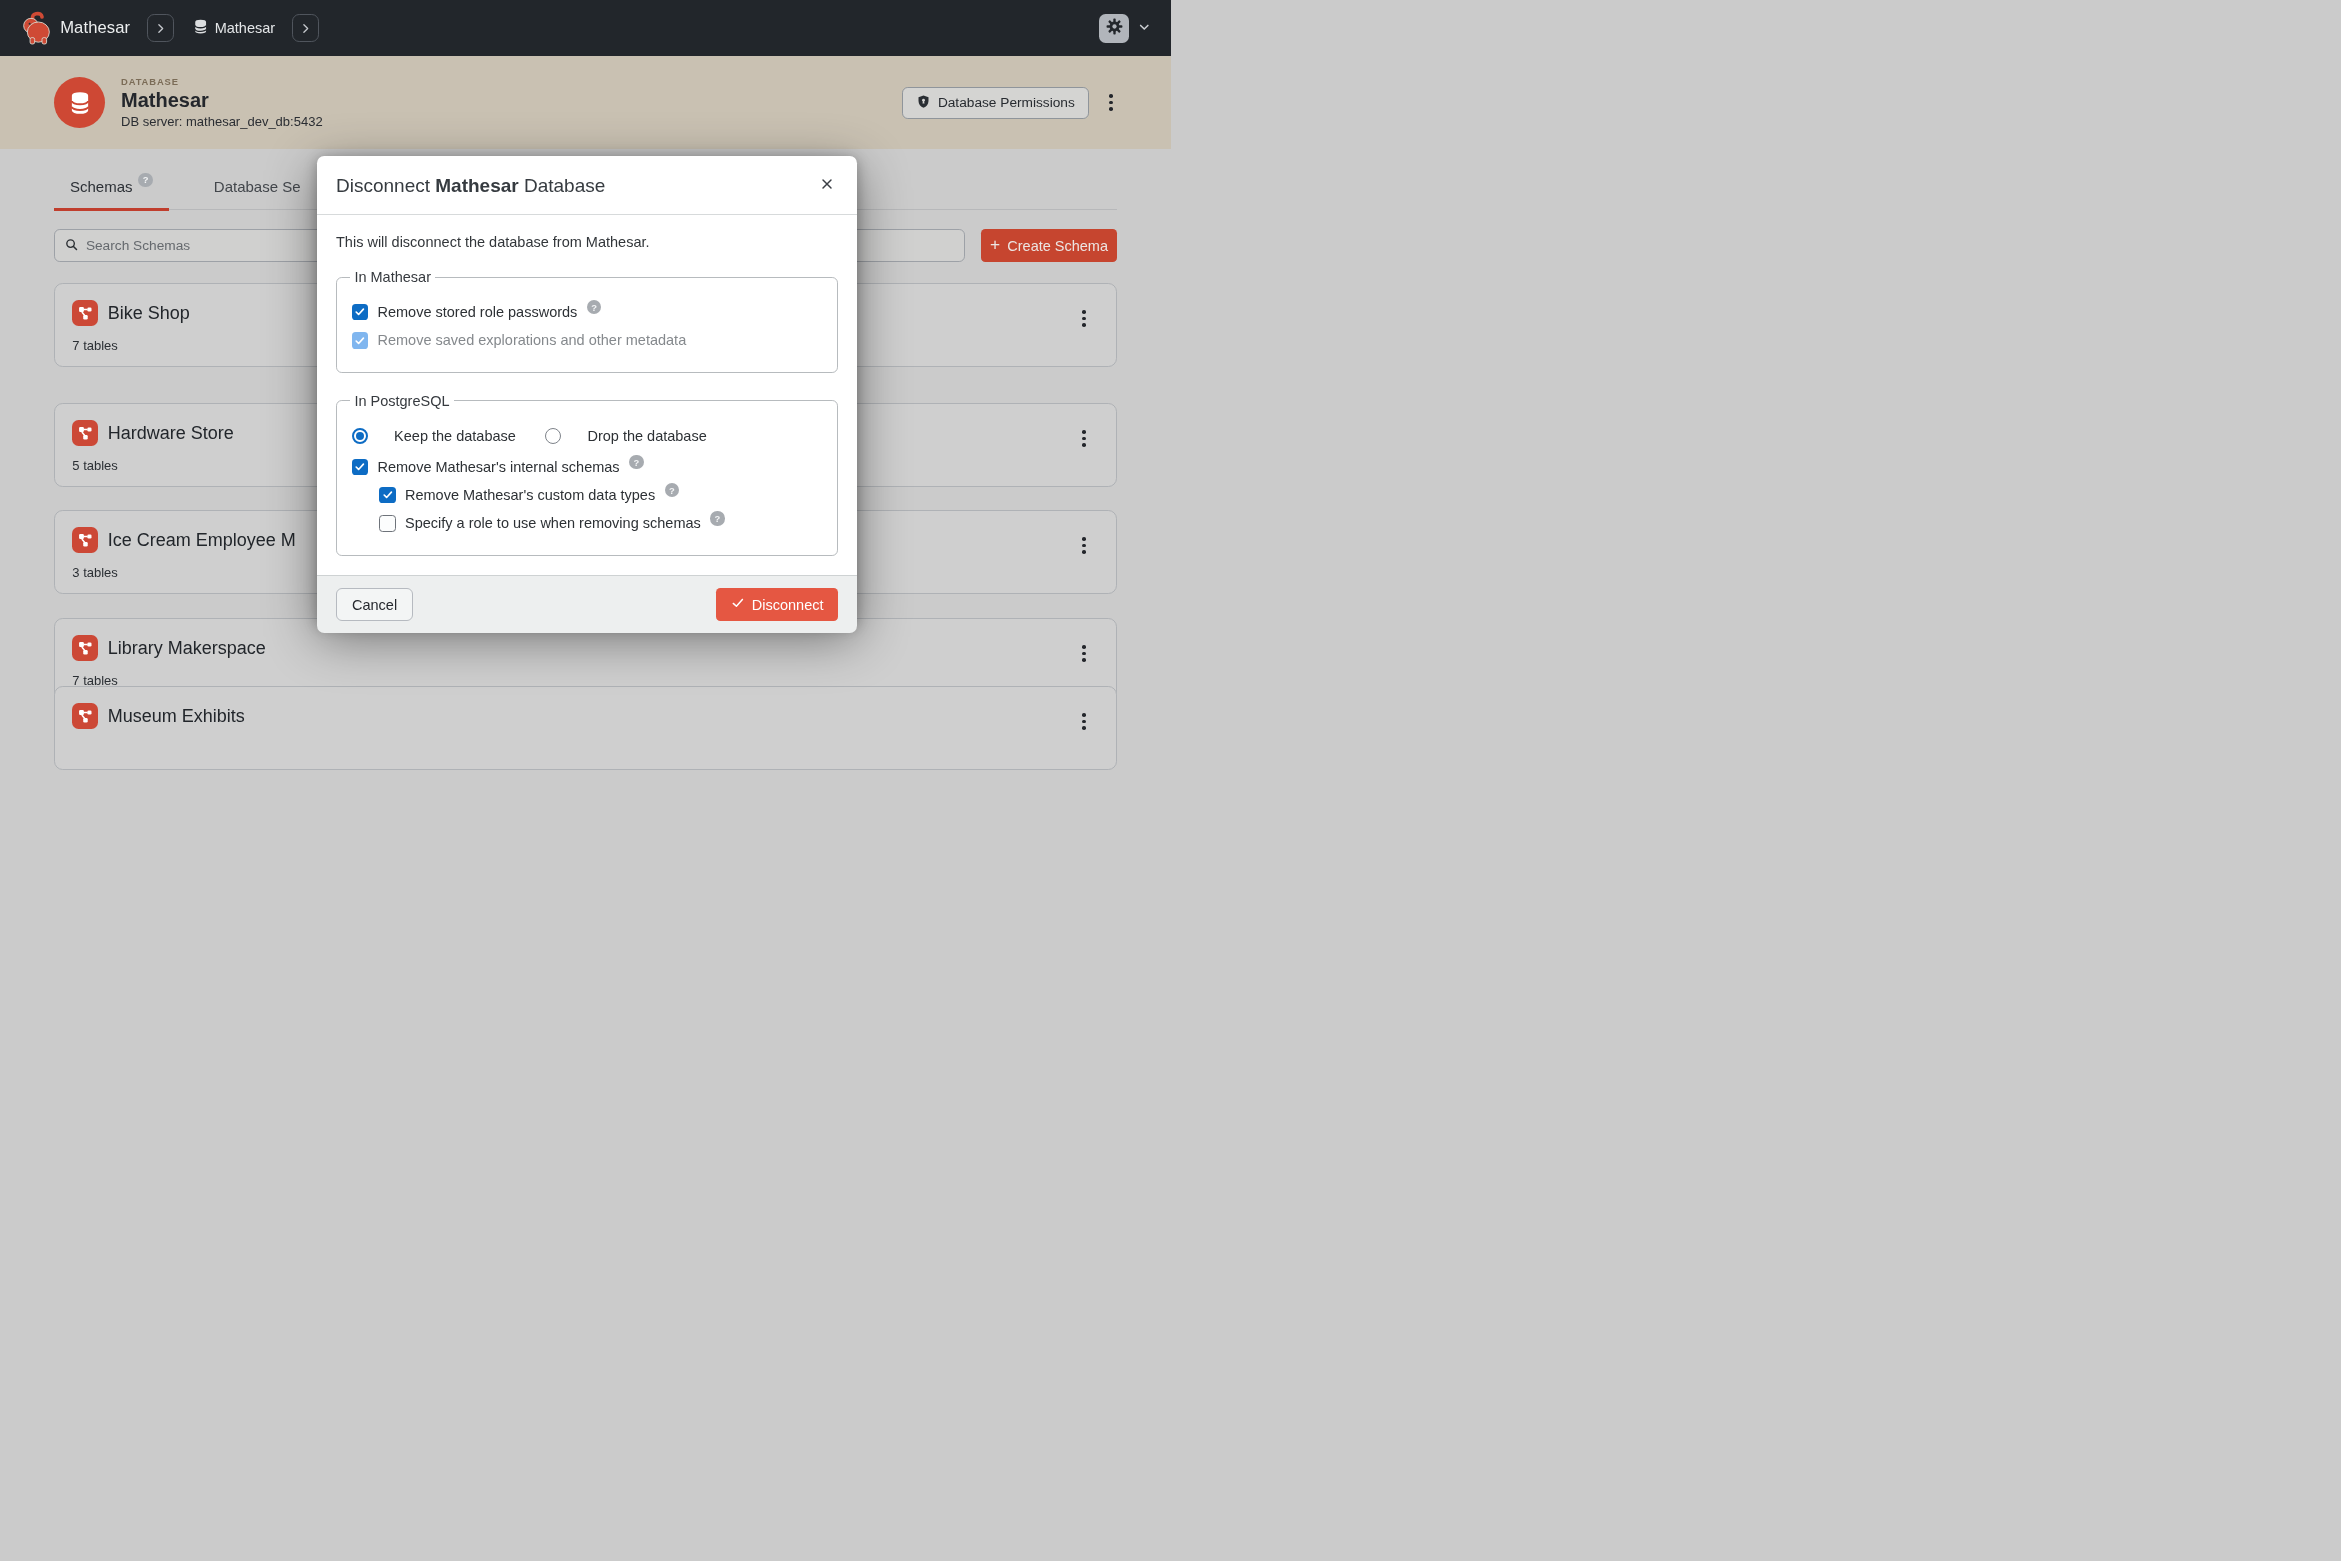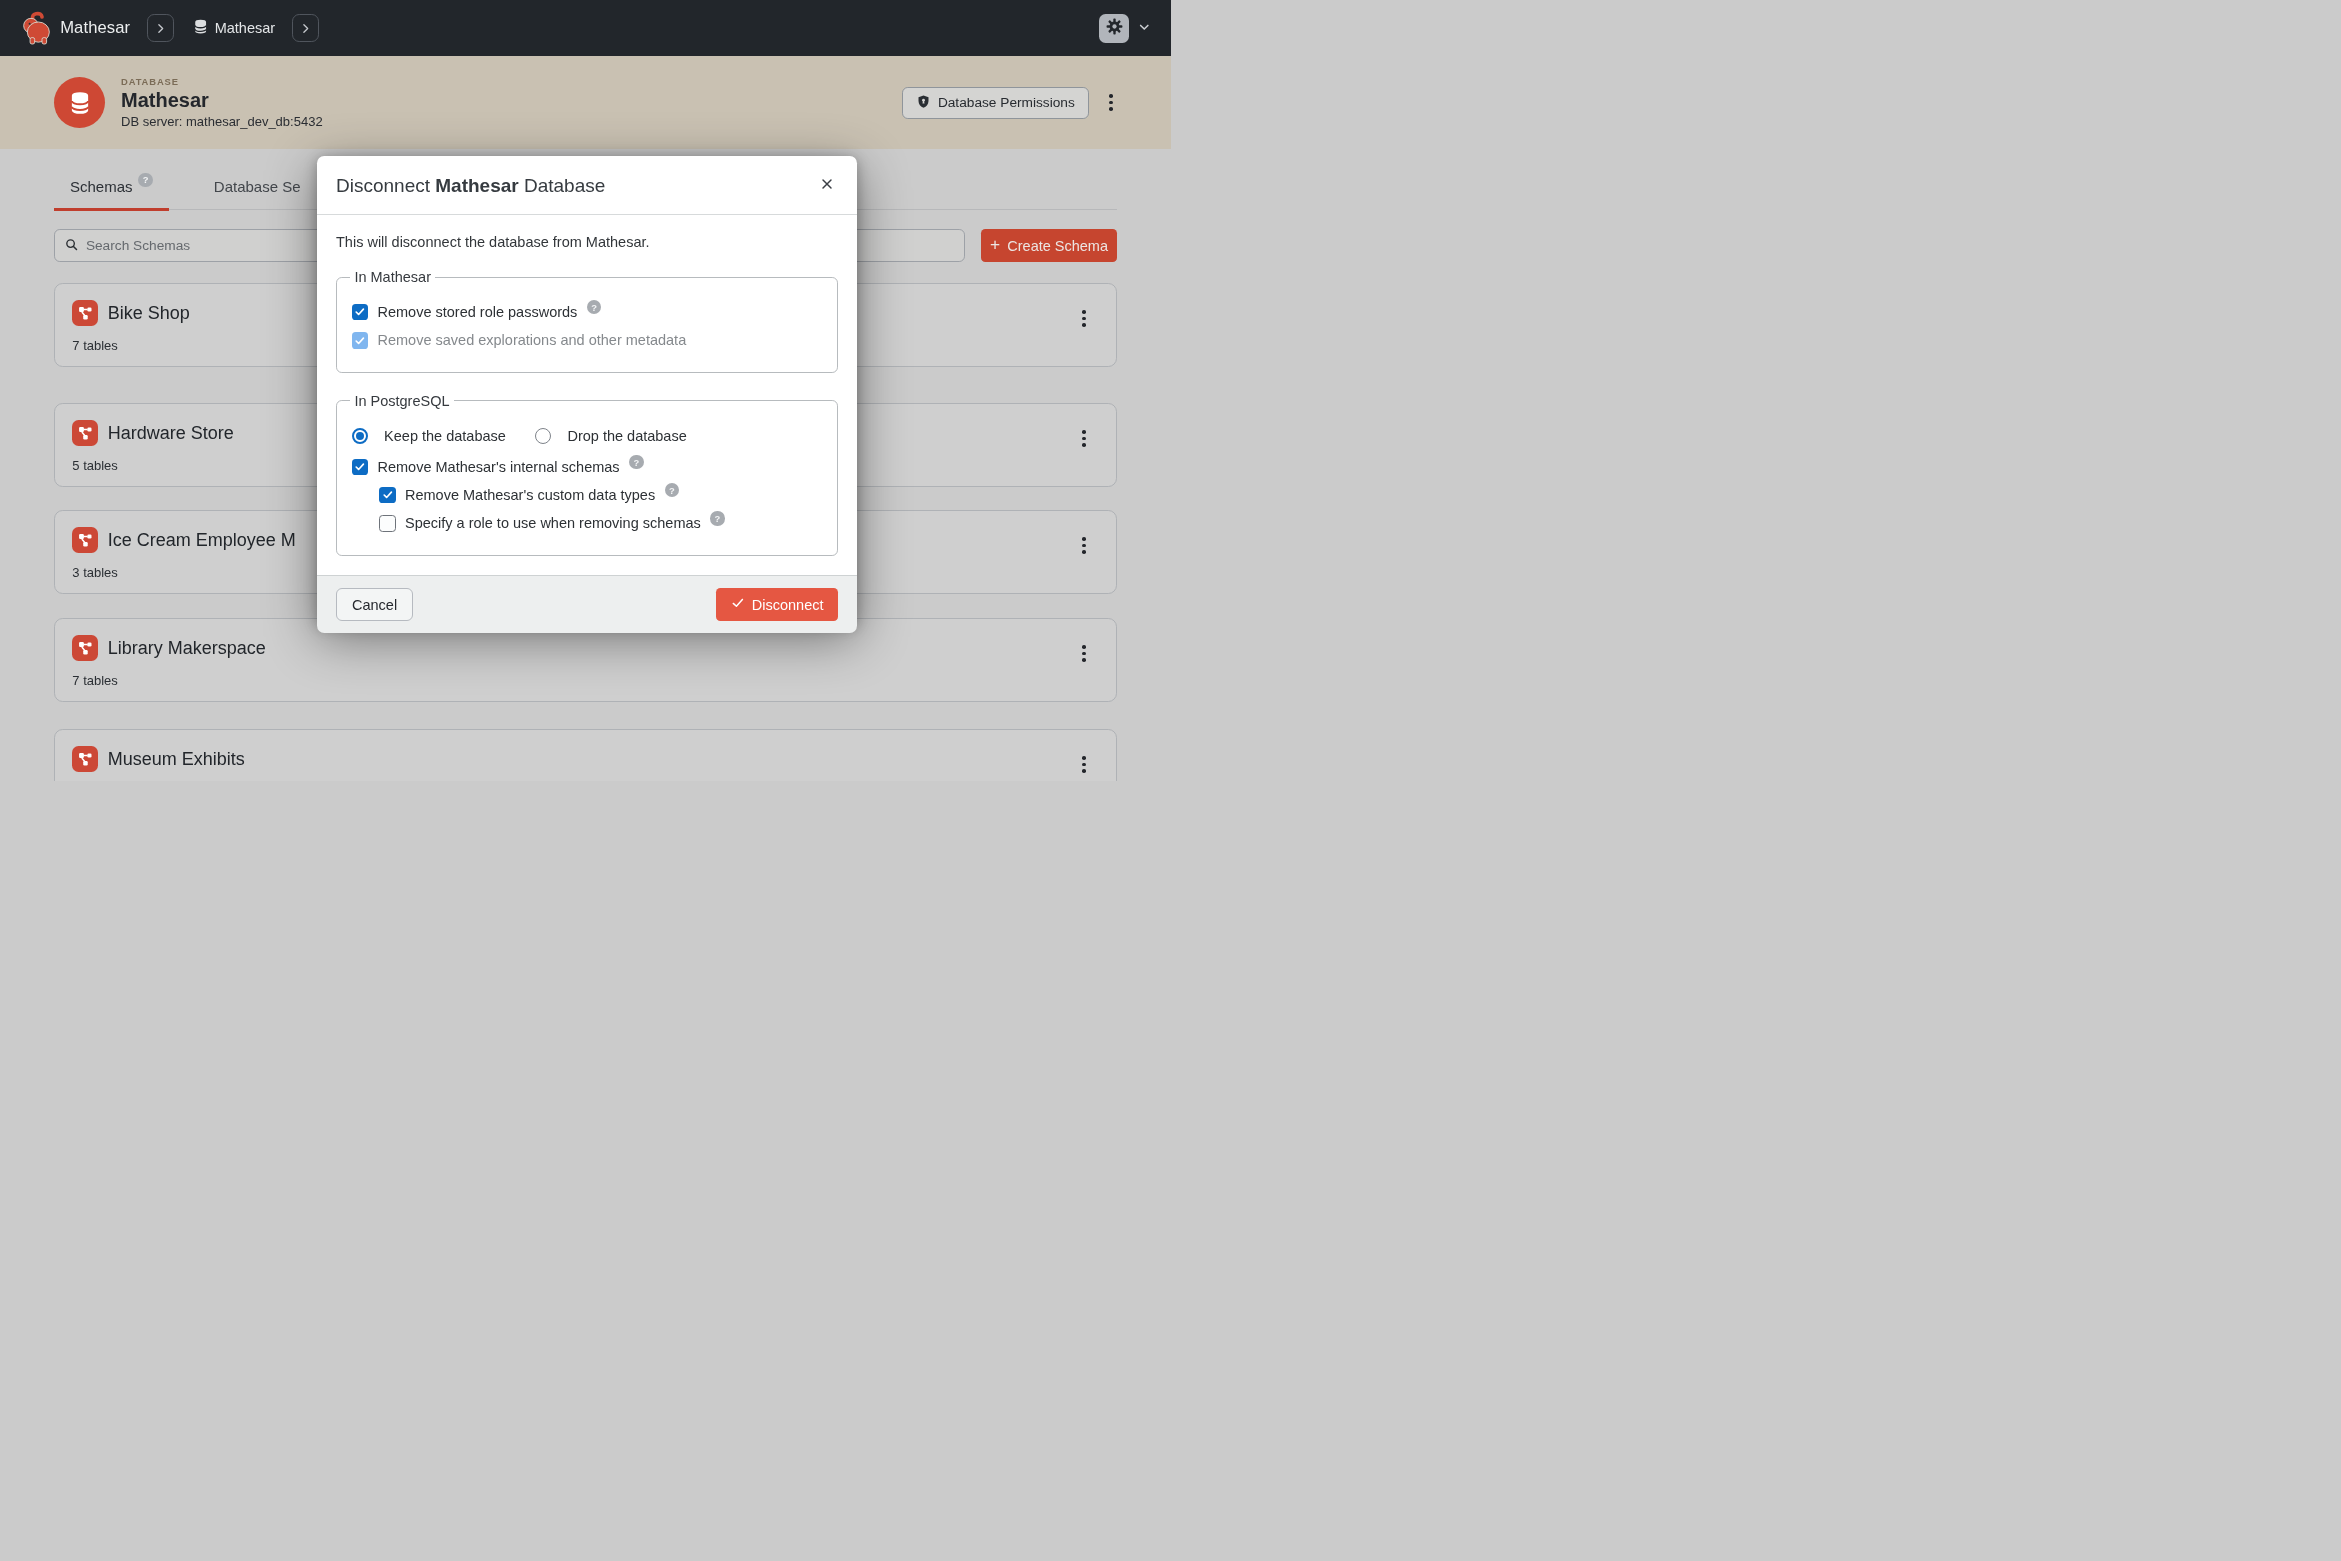--- a/index.html
+++ b/index.html
@@ -90,21 +90,21 @@
   .opt-row { display:flex; align-items:center; gap:9.4px; margin:11.6px 0; }
   .opt-row.indent { margin-left:27.5px; }
   .opt-label { font-size:14.5px; color:#2d3135; }
   .opt-label.dim { color:#85898d; }
   .cb { width:16.6px; height:16.6px; border-radius:3.6px; display:flex; align-items:center;
         justify-content:center; flex:0 0 auto; }
   .cb.checked { background:#0d6cc4; }
   .cb.disabled-checked { background:#80b6ef; }
   .cb.unchecked { background:#fcfdfd; border:1.8px solid #6e737a; }
   .radio-row { display:flex; align-items:center; gap:29px; margin:11.6px 0 14.5px 0; }
-  .radio-opt { display:flex; align-items:center; gap:16px; }
+  .radio-opt { display:flex; align-items:center; gap:26px; }
   .radio { width:16.6px; height:16.6px; border-radius:50%; background:#fff; flex:0 0 auto;
            display:flex; align-items:center; justify-content:center; }
   .radio.sel { border:2.2px solid #0d6cc4; }
   .radio.unsel { border:1.8px solid #7e838a; }
   .radio .dot { width:8px; height:8px; border-radius:50%; background:#0d6cc4; }
   .modal-foot { border-top:0.7px solid #ced2d3; background:#edefef; padding:12.3px 19px;
                 display:flex; align-items:center; justify-content:space-between;
                 border-radius:0 0 7.2px 7.2px; }
   .cancel-btn { height:33px; padding:0 15px; font-size:14.5px; color:#26292e;
                 background:#f3f5f5; border:0.7px solid #b6bac0; border-radius:6px; font-family:inherit; }
@@ -309,21 +309,21 @@
       <span class="card-title">Library Makerspace</span>
     </div>
     <div class="card-sub">7 tables</div>
     <button class="kebab">
         <i></i>
         <i></i>
         <i></i>
       </button>
   </div>
 
-  <div class="card" style="top:729px">
+  <div class="card" style="top:686px">
     <div class="card-row">
       <span class="schema-ic">
         <svg width="16.6" height="16.6" viewBox="0 0 24 24">
           <path d="M9.5,6.5 h6 M7,10 l4.5,5.5" stroke="#fff" stroke-width="2.2"></path>
           <rect x="3" y="3" width="7" height="7" rx="1.8" fill="#fff"></rect>
           <rect x="15" y="3.5" width="6" height="6" rx="1.8" fill="#fff"></rect>
           <rect x="9" y="14.5" width="6.5" height="6.5" rx="1.8" fill="#fff"></rect>
         </svg>
       </span>
       <span class="card-title">Museum Exhibits</span>

